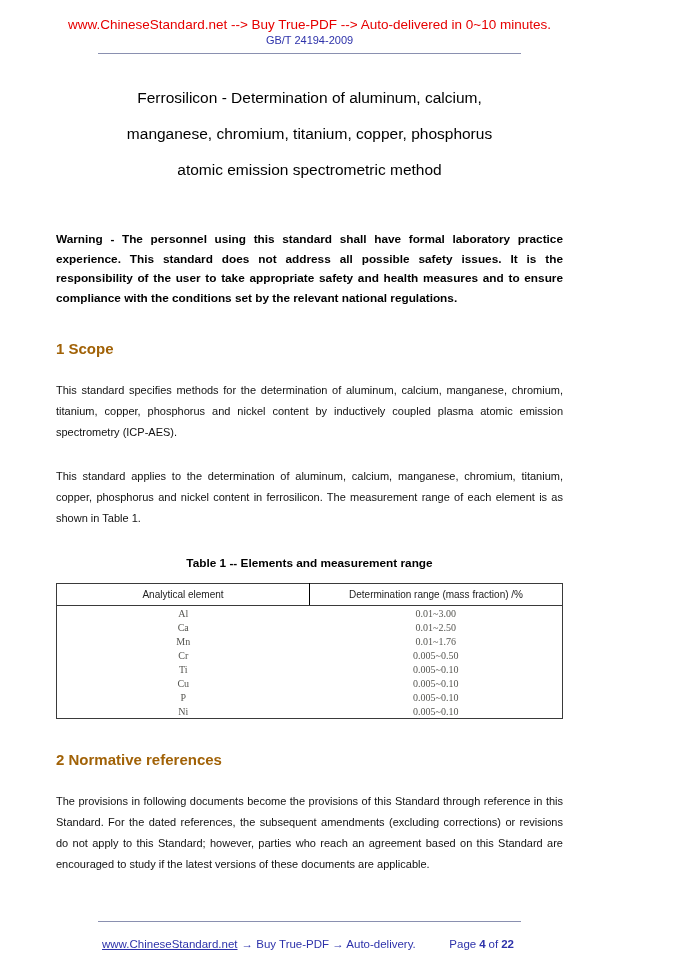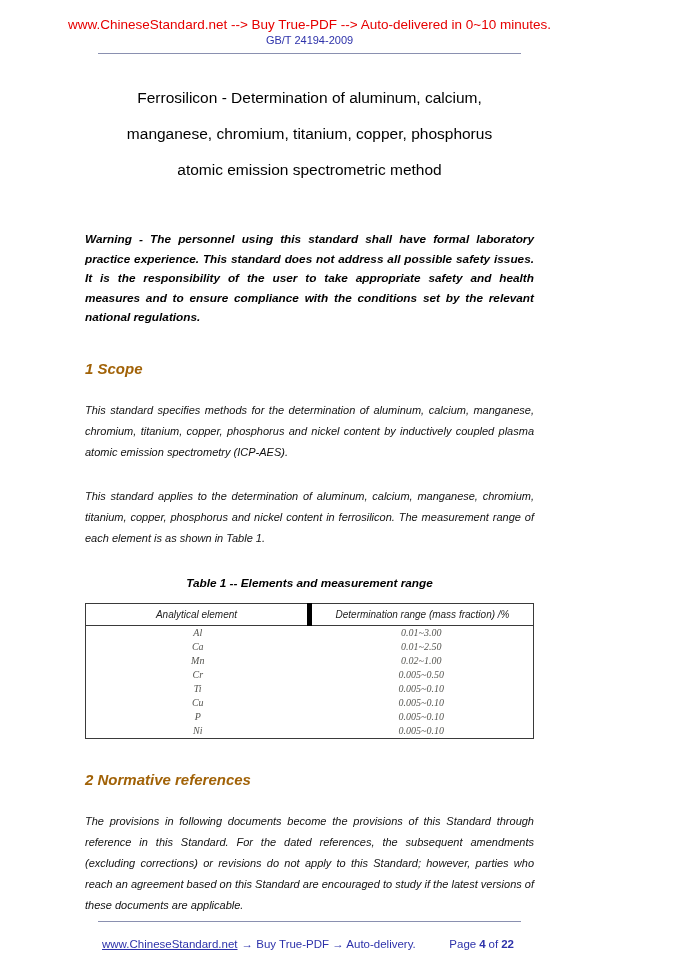--- a/index.html
+++ b/index.html
@@ -39,21 +39,21 @@
   .doc-title {
     margin-top: 26px;
     text-align: center;
     font-size: 15.5px;
     font-weight: normal;
     line-height: 36px;
     color: #000000;
   }
 
   
-  .content { padding: 0 85px; font-style: italic; }
+  .content { padding: 0 56px; }
 
   .warning {
     margin-top: 42px;
     font-weight: bold;
     font-size: 11.8px;
     line-height: 19.5px;
     text-align: justify;
     color: #000000;
   }
 
@@ -87,21 +87,21 @@
     border: 1px solid #3a3a3a;
   }
   table.elements-table thead th {
     font-weight: normal;
     font-size: 10px;
     color: #222222;
     border-bottom: 1px solid #3a3a3a;
     padding: 5px 4px;
   }
   table.elements-table thead th:first-child {
-    border-right: 5px solid #000000;
+    border-right: 1px solid #000000;
     width: 50%;
   }
   table.elements-table tbody td {
     font-family: "Liberation Serif", serif;
     font-size: 10px;
     color: #555550;
     text-align: center;
     padding: 1.5px 4px;
   }
 
@@ -172,21 +172,21 @@
         <tr>
           <td>Al</td>
           <td>0.01~3.00</td>
         </tr>
         <tr>
           <td>Ca</td>
           <td>0.01~2.50</td>
         </tr>
         <tr>
           <td>Mn</td>
-          <td>0.02~1.00</td>
+          <td>0.01~1.76</td>
         </tr>
         <tr>
           <td>Cr</td>
           <td>0.005~0.50</td>
         </tr>
         <tr>
           <td>Ti</td>
           <td>0.005~0.10</td>
         </tr>
         <tr>

